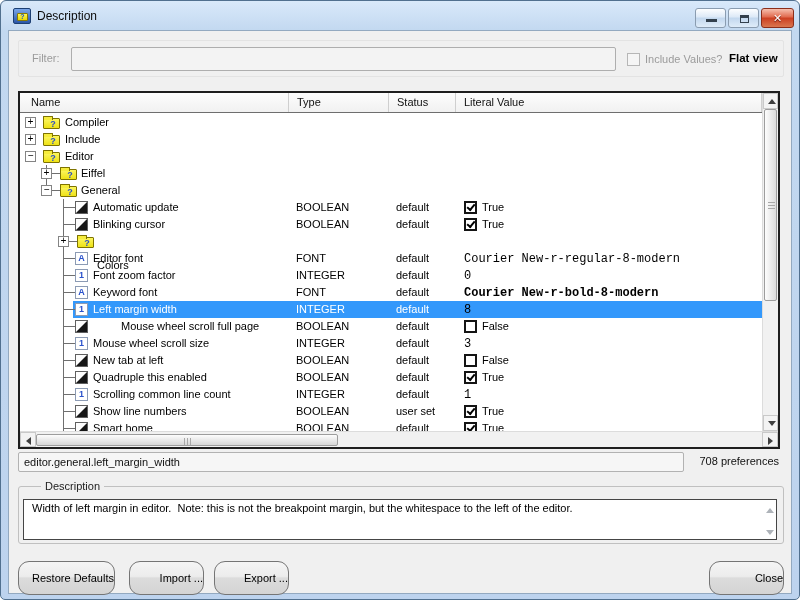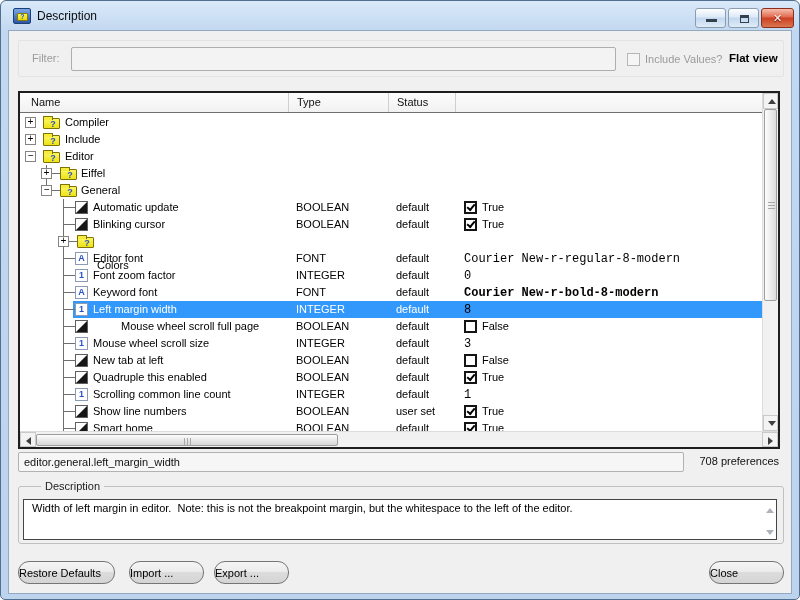--- a/index.html
+++ b/index.html
@@ -106,23 +106,23 @@
   .descbox { position:absolute; left:9px; top:449px; width:766px; height:64px;
              border:1px solid #c0c0c0; border-radius:3px; }
   .descbox legend { margin-left:22px; padding:0 4px; font-size:11px; color:#222; }
   .desctext { position:absolute; left:4px; top:7px; width:754px; height:41px; background:#fff;
               border:1px solid #454545; font-size:11px; padding:2px 22px 2px 8px; color:#000; white-space:pre-wrap; }
   .descarrow { position:absolute; right:9px; width:0; height:0; border-left:4px solid transparent; border-right:4px solid transparent; }
   .da-up   { top:16px;  border-bottom:5px solid #aeb3b9; }
   .da-down { top:38px;  border-top:5px solid #aeb3b9; }
 
   
-  .btn { position:absolute; top:530px; height:23px; background:linear-gradient(180deg,#f5f5f5,#ececec 45%,#dcdcdc 50%,#d4d4d4);
+  .btn { position:absolute; top:530px; height:34px; background:linear-gradient(180deg,#f5f5f5,#ececec 45%,#dcdcdc 50%,#d4d4d4);
          border:1px solid #757575; border-radius:11px; font-size:11px; font-family:"Liberation Sans",sans-serif;
-         color:#000; text-align:left; }
+         color:#000; text-align:right; }
   .btn.restore { left:9px;  width:97px; }
   .btn.import  { left:120px; width:75px; }
   .btn.export  { left:205px; width:75px; }
   .btn.closeb  { left:700px; width:75px; }
 </style>
 </head>
 <body>
 
 <div class="window">
 
@@ -150,20 +150,21 @@
       <span class="cb inc-cb"></span>
       <span class="inc-label">Include Values?</span>
       <span class="flatview">Flat view</span>
     </div>
 
     <div class="treepanel">
       <div class="thead">
         <div class="thcell" style="left:0;width:269px;padding-left:11px;">Name</div>
         <div class="thcell" style="left:269px;width:100px;">Type</div>
         <div class="thcell" style="left:369px;width:67px;">Status</div>
+        <div class="thcell" style="left:436px;width:306px;">Literal Value</div>
       </div>
 
       <div class="trows" id="tree-rows">
           <span class="vline" style="left: 26px; top: 52px; height: 25px;"></span>
           <span class="vline" style="left: 43px; top: 86px; height: 232px;"></span>
           <div class="trow" style="top: 1px;">
             <span class="ebox" style="left: 5px;">+</span>
             <span class="folder" style="left: 23px;"></span>
             <span class="tlabel" style="left: 45px;">Compiler</span>
           </div>

